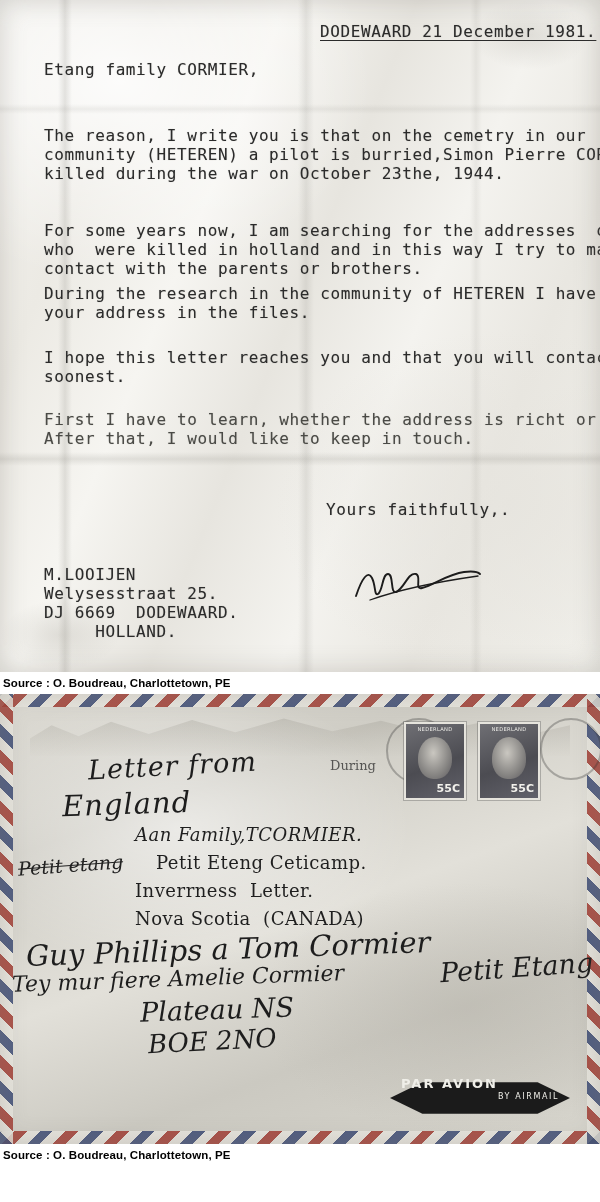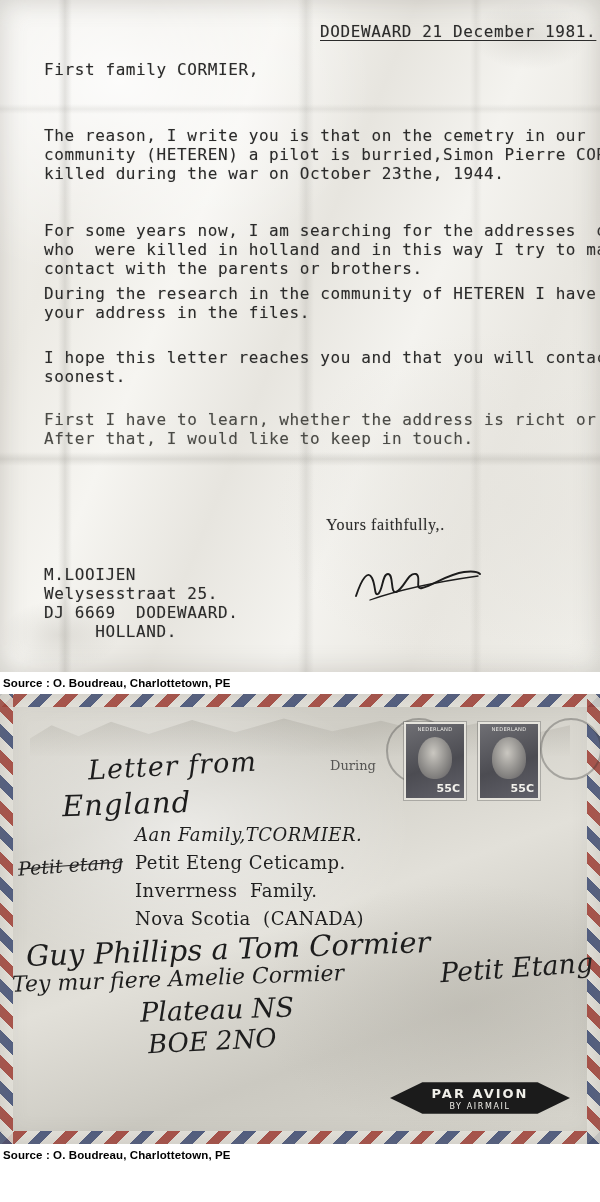--- a/index.html
+++ b/index.html
@@ -82,21 +82,21 @@
     text-decoration: underline;
     text-underline-offset: 3px;
   }
   .salutation { top: 60px; left: 44px; }
   .para { left: 44px; }
   .p1 { top: 126px; }
   .p2 { top: 221px; }
   .p3 { top: 284px; }
   .p4 { top: 348px; }
   .p5 { top: 410px; }
-  .closing { top: 515px; left: 326px; font-family: Liberation Serif, serif; }
+  .closing { top: 500px; left: 326px; }
   .sender { top: 565px; left: 44px; }
 
   .signature {
     position: absolute;
     top: 560px; left: 352px;
     width: 130px; height: 46px;
   }
 
   
   .caption {
@@ -181,21 +181,21 @@
     font-family: "DejaVu Serif", serif;
     color: #1f1f1f;
     white-space: pre;
   }
 
   .env-from-1 { top: 56px;  left: 88px;  font-size: 27px; letter-spacing: 1px; transform: rotate(-3deg); }
   .env-from-2 { top: 93px;  left: 62px;  font-size: 29px; letter-spacing: 1px; transform: rotate(-2deg); }
 
   .addr { left: 135px; font-size: 18px; letter-spacing: .5px; }
   .addr1 { top: 130px; font-style: italic; }
-  .addr2 { top: 158px; }
+  .addr2 { top: 158px; margin-left: 21px; }
   .addr3 { top: 186px; }
   .addr4 { top: 214px; text-align: center; }
 
   .strike {
     top: 160px; left: 18px; font-size: 19px; transform: rotate(-4deg);
     text-decoration: line-through;
     color: #222;
   }
   .redirect-1 { top: 238px; left: 26px;  font-size: 29px; transform: rotate(-2deg); }
   .redirect-2 { top: 272px; left: 12px;  font-size: 22px; transform: rotate(-2deg); }
@@ -251,45 +251,45 @@
     width: 180px; height: 44px;
   }
   .pa-wing {
     position: absolute; inset: 0;
     background: #1b1b1b;
     clip-path: polygon(18% 14%, 82% 14%, 100% 50%, 82% 86%, 18% 86%, 0% 50%);
     border-radius: 6px;
   }
   .pa-text {
     position: absolute; inset: 0;
-    display: flex; flex-direction: column;
-    align-items: center; justify-content: center;
+    display: flex; 
+    justify-content: center;
     color: #f0efe9;
     font-family: "DejaVu Sans", sans-serif;
   }
   .pa-main { font-size: 13px; letter-spacing: 2px; font-weight: bold; }
-  .pa-sub  { font-size: 8px; letter-spacing: 1.6px; margin-top: 1px; }
+  .pa-sub  { font-size: 8px; letter-spacing: 1.6px; margin-top: 16px; }
 </style>
 </head>
 <body>
 
 <div class="page">
 
   <div class="letter-wrap">
     <div class="letter-paper"></div>
     <div class="crease v1"></div>
     <div class="crease v2"></div>
     <div class="crease v3"></div>
     <div class="crease h1"></div>
     <div class="crease h2"></div>
     <div class="corner-smudge" style="left:0;top:600px;"></div>
     <div class="corner-smudge" style="left:470px;top:0;"></div>
 
     <div class="typed date-line">DODEWAARD 21 December 1981.</div>
-    <div class="typed salutation">First family CORMIER,</div>
+    <div class="typed salutation">Etang family CORMIER,</div>
 
     <div class="typed para p1">The reason, I write you is that on the cemetry in our
 community (HETEREN) a pilot is burried,Simon Pierre CORMIER,
 killed during the war on October 23the, 1944.</div>
     <div class="typed para p2">For some years now, I am searching for the addresses  of pilots,
 who  were killed in holland and in this way I try to make
 contact with the parents or brothers.</div>
     <div class="typed para p3">During the research in the community of HETEREN I have found
 your address in the files.</div>
     <div class="typed para p4">I hope this letter reaches you and that you will contact me
@@ -341,21 +341,21 @@
       <div class="value">55C</div>
     </div>
 
     <div class="gebruik">During</div>
 
     <div class="hand env-from-1">Letter from</div>
     <div class="hand env-from-2">England</div>
 
     <div class="printed addr addr1">Aan Family,TCORMIER.</div>
     <div class="printed addr addr2">Petit Eteng Ceticamp.</div>
-    <div class="printed addr addr3">Inverrness  Family.</div>
+    <div class="printed addr addr3">Inverrness  Letter.</div>
     <div class="printed addr addr4">Nova Scotia  (CANADA)</div>
 
     <div class="hand strike">Petit etang</div>
 
     <div class="hand redirect-1">Guy Phillips a Tom Cormier</div>
     <div class="hand redirect-2">Tey mur fiere Amelie Cormier</div>
     <div class="hand redirect-5">Petit Etang</div>
     <div class="hand redirect-3">Plateau NS</div>
     <div class="hand redirect-4">BOE 2NO</div>
 

